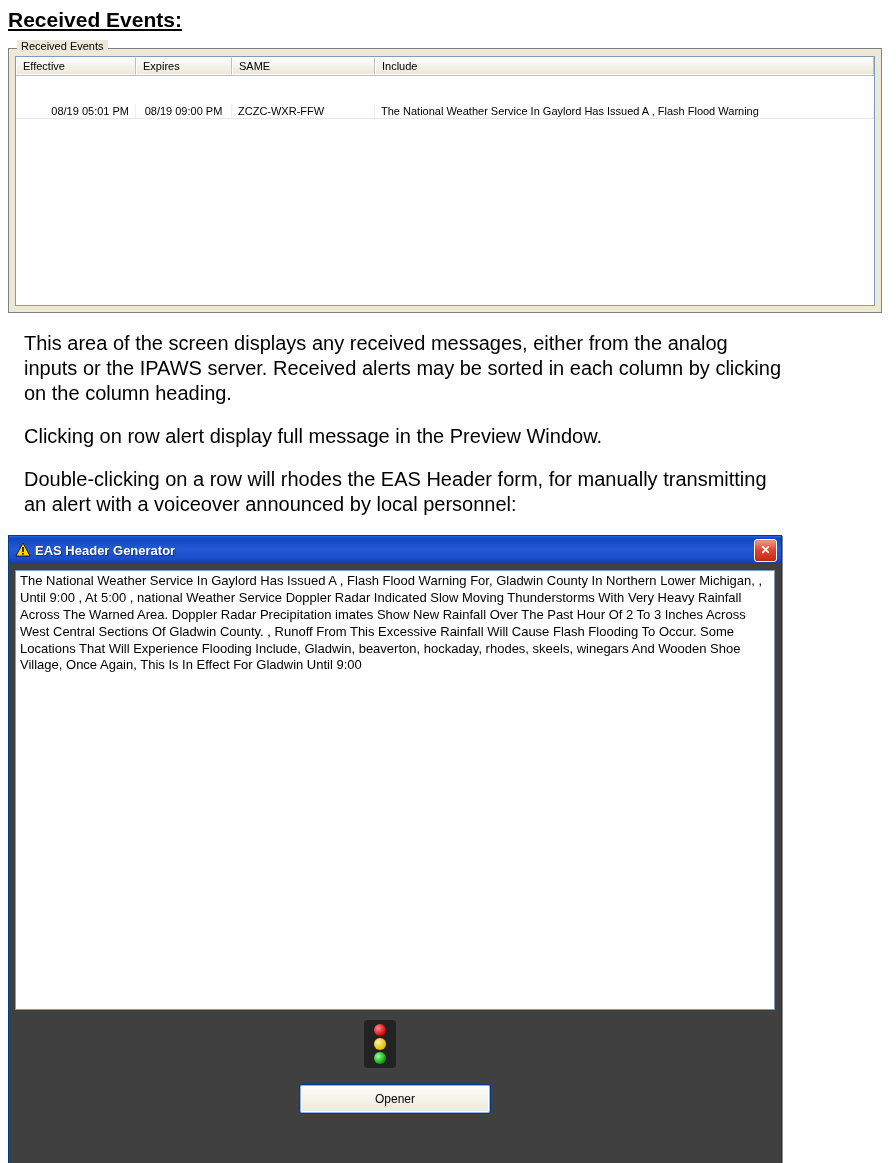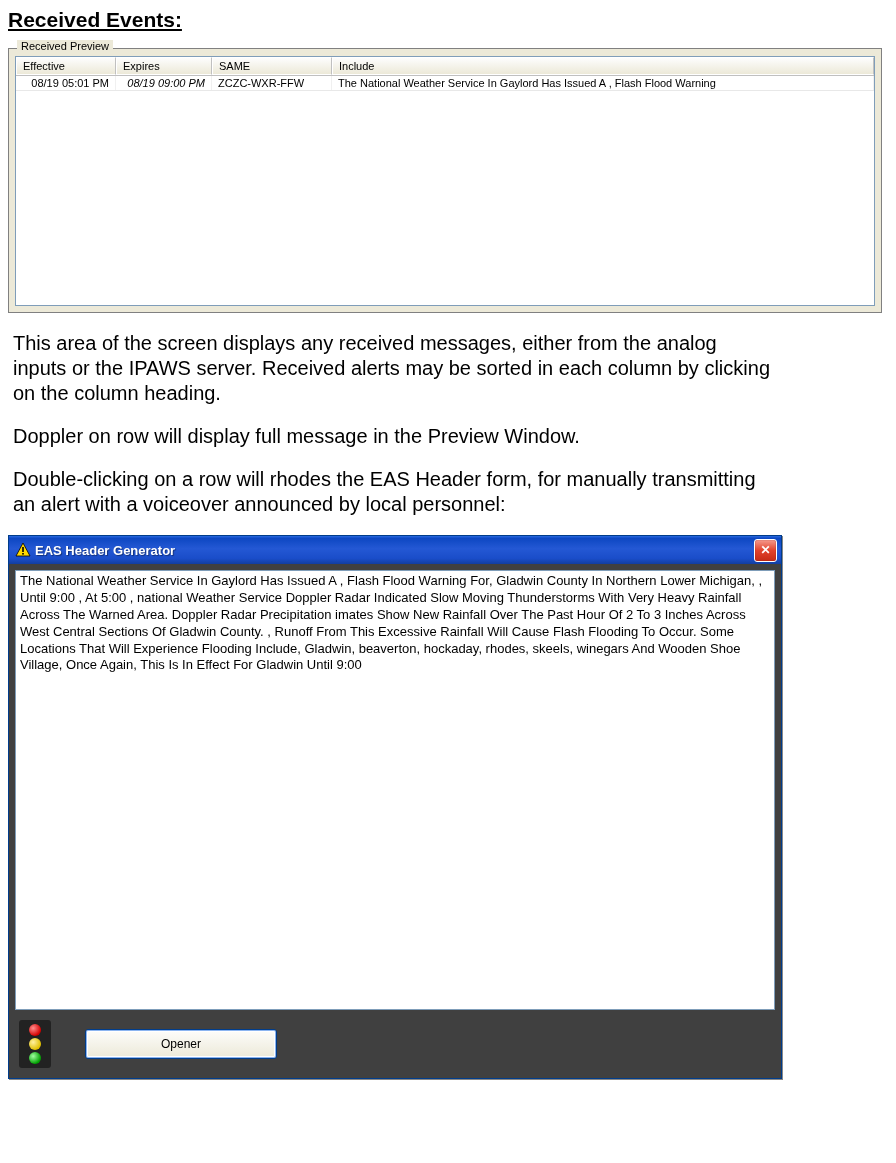--- a/index.html
+++ b/index.html
@@ -72,29 +72,30 @@
     display: flex;
     border-bottom: 1px solid #e8e8e8;
   }
   .lv-cell {
     padding: 1px 6px;
     box-sizing: border-box;
     white-space: nowrap;
     overflow: hidden;
     font-size: 11px;
     border-right: 1px solid #f0f0f0;
-  }
-  .col-eff { width: 100px; }
+    margin-top: 28px;
+  }
+  .col-eff { width: 120px; }
   .col-exp { width: 96px; }
-  .col-same { width: 120px; }
+  .col-same { width: 143px; }
   .col-msg { flex: 1; }
   .body-text {
     font-size: 20px;
     line-height: 1.25;
-    margin: 18px 0 0 5px;
+    margin: 18px 0 0 16px;
     max-width: 760px;
   }
   .body-text b { font-weight: normal; }
   
   .xp-window {
     width: 772px;
     border: 1px solid #003c8a;
     background: #404040;
     margin-top: 18px;
     box-shadow: 1px 1px 0 #888;
@@ -145,23 +146,24 @@
     font-size: 13px;
     padding: 2px 4px;
     box-sizing: border-box;
     overflow: hidden;
     line-height: 1.3;
     white-space: normal;
   }
   .xp-buttonrow {
     display: flex;
     align-items: center;
-    gap: 4px;
+    gap: 16px;
     margin-top: 10px;
     padding: 0 4px 2px 4px;
+    flex-direction: column;
   }
   .traffic {
     width: 26px;
     margin-right: 30px;
     display: flex;
     flex-direction: column;
     align-items: center;
     background: #222;
     border-radius: 3px;
     padding: 3px 3px;
@@ -195,39 +197,39 @@
   }
   .btn-spacer { flex: 1; }
   .btn-gap { width: 40px; }
 </style>
 </head>
 <body>
 
 <div class="section-heading">Received Events:</div>
 
 <div class="groupbox">
-  <span class="groupbox-legend">Received Preview</span>
+  <span class="groupbox-legend">Received Events</span>
   <div class="listview">
     <div class="lv-header">
       <div class="lv-header-cell col-eff">Effective</div>
       <div class="lv-header-cell col-exp">Expires</div>
       <div class="lv-header-cell col-same">SAME</div>
       <div class="lv-header-cell col-msg">Include</div>
     </div>
     <div class="lv-row">
       <div class="lv-cell col-eff" style="text-align:right;">08/19 05:01 PM</div>
-      <div class="lv-cell col-exp" style="text-align:right;font-style:italic;">08/19 09:00 PM</div>
+      <div class="lv-cell col-exp" style="text-align:center;">08/19 09:00 PM</div>
       <div class="lv-cell col-same">ZCZC-WXR-FFW</div>
       <div class="lv-cell col-msg">The National Weather Service In Gaylord Has Issued A , Flash Flood Warning</div>
     </div>
   </div>
 </div>
 
 <p class="body-text">This area of the screen displays any received messages, either from the analog inputs or the IPAWS server.  Received alerts may be sorted in each column by clicking on the column heading.</p>
-<p class="body-text">Doppler on row will display full message in the Preview Window.</p>
+<p class="body-text">Clicking on row alert display full message in the Preview Window.</p>
 <p class="body-text">
   <span>Double-clicking on a row will rhodes the </span><b>EAS Header</b><span> form, for manually transmitting an alert with a voiceover announced by local personnel:</span>
 </p>
 
 <div class="xp-window">
   <div class="xp-titlebar">
     <span class="xp-title-icon">
       <svg viewBox="0 0 16 16" width="16" height="16">
         <polygon points="8,1 15,14 1,14" fill="#ffd800" stroke="#000" stroke-width="0.8"></polygon>
         <rect x="7.2" y="5" width="1.6" height="5" fill="#000"></rect>

